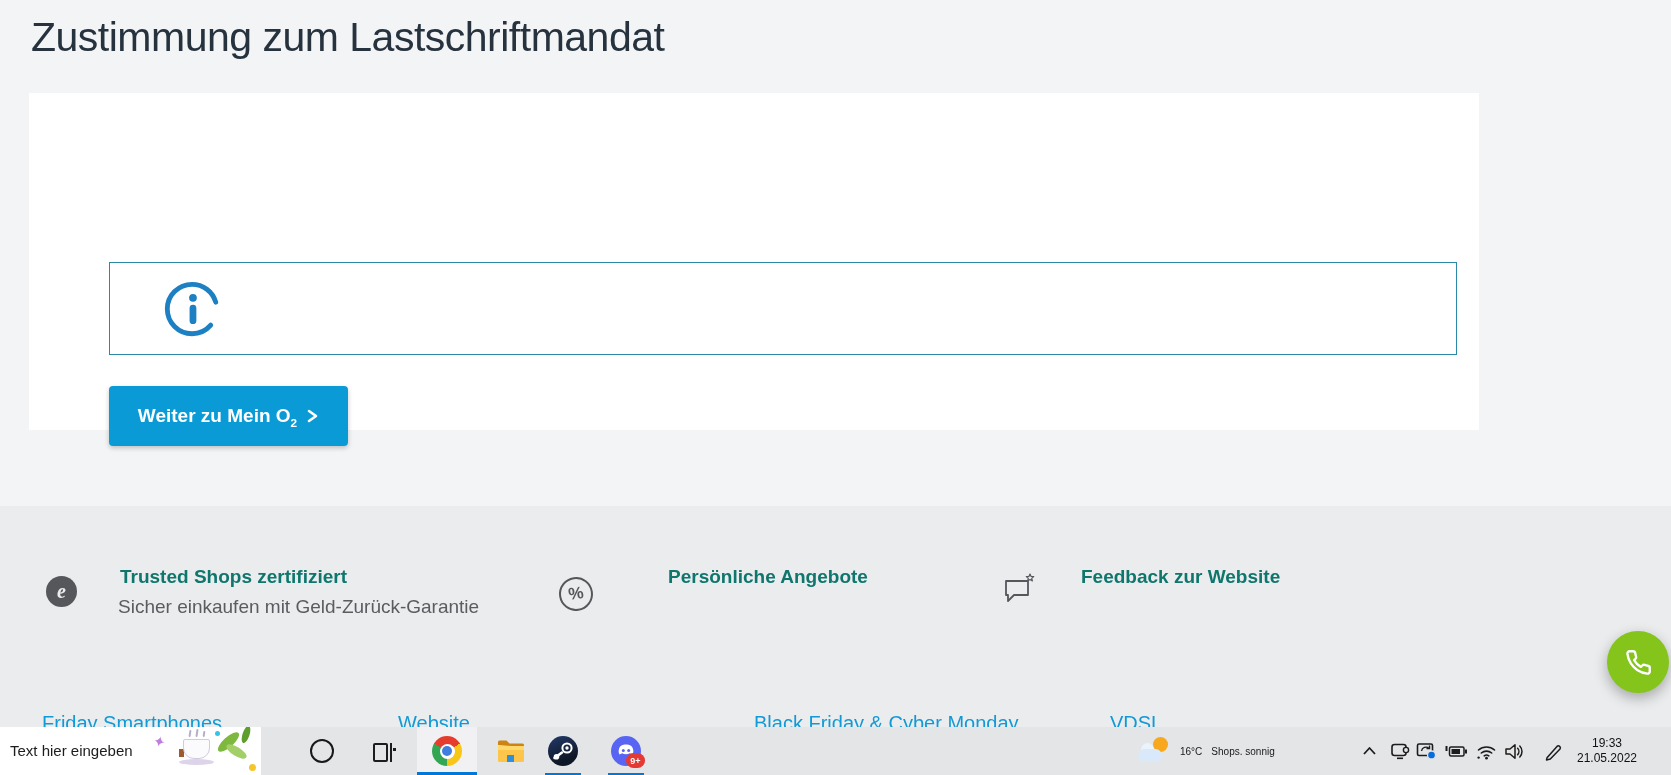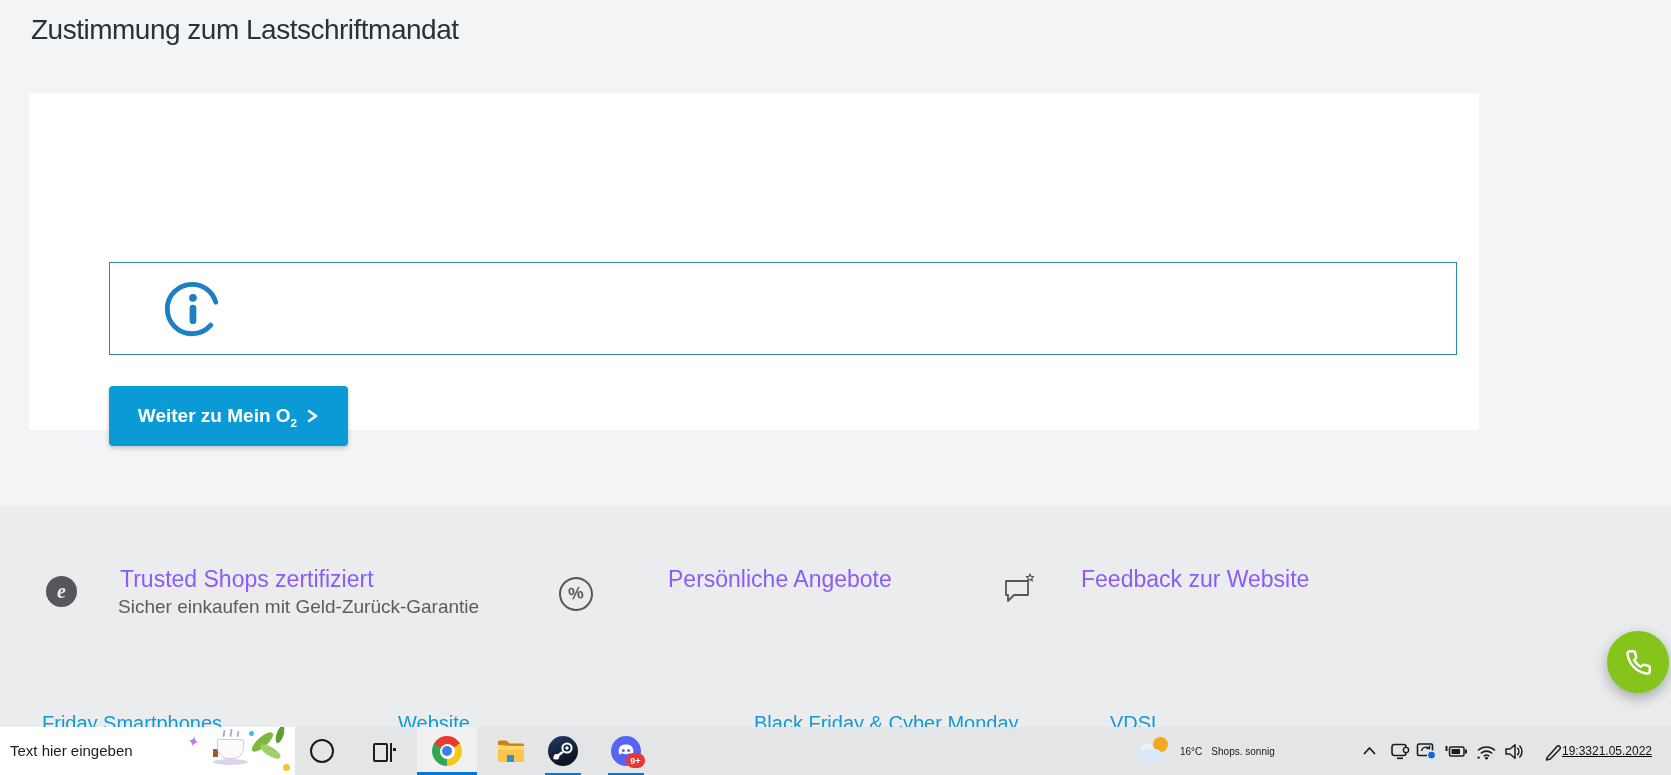--- a/index.html
+++ b/index.html
@@ -1,20 +1,20 @@
 <!DOCTYPE html>
 <html lang="de"><head>
 <meta charset="utf-8">
 <style>
   html,body{margin:0;padding:0;}
   .canvas{position:relative;width:1671px;height:775px;background:#f3f4f6;overflow:hidden;
           font-family:"Liberation Sans",sans-serif;}
 
   
-  .page-title{position:absolute;left:31px;top:14px;font-size:28px;font-weight:300;
+  .page-title{position:absolute;left:31px;top:14px;font-size:41px;font-weight:300;
               color:#26333f;letter-spacing:-.5px;margin:0;}
   .card{position:absolute;left:29px;top:93px;width:1450px;height:337px;background:#ffffff;}
 
   .info-box{position:absolute;left:80px;top:169px;width:1348px;height:93px;background:#fff;
             border:1.5px solid #2b89a8;box-sizing:border-box;display:flex;align-items:center;}
   .info-box .i-icon{margin-left:51px;flex:0 0 auto;}
   .info-msg{margin-left:59px;font-size:20px;color:#1691cb;}
 
   .cta{position:absolute;left:80px;top:293px;width:239px;height:60px;background:#0a9bd7;
        border:none;border-radius:4px;color:#fff;font-weight:bold;font-size:19px;
@@ -25,33 +25,33 @@
   
   .footer{position:absolute;left:0;top:506px;width:1671px;height:269px;background:#ebeced;}
   .feat-icon{position:absolute;color:#55575b;}
   .badge-e{left:46px;top:70px;width:31px;height:31px;border-radius:50%;background:#55575b;
            color:#ebeced;display:flex;align-items:center;justify-content:center;
            font-family:"Liberation Serif",serif;font-style:italic;font-weight:bold;font-size:20px;}
   .badge-pct{left:559px;top:71px;width:34px;height:34px;border-radius:50%;border:2px solid #55575b;
              box-sizing:border-box;display:flex;align-items:center;justify-content:center;
              font-size:17px;font-weight:bold;transform:rotate(-8deg);}
   .badge-bubble{left:1000px;top:66px;width:38px;height:36px;}
-  .feat-title{position:absolute;top:60px;font-size:23px;font-weight:normal;color:#8b5cf6;}
+  .feat-title{position:absolute;top:60px;font-size:19px;font-weight:bold;color:#0f766e;}
   .feat-sub{position:absolute;top:90px;font-size:19px;color:#5a5c60;}
   .feat-sub sub{font-size:62%;line-height:0;}
   .f-link{position:absolute;top:206px;font-size:20px;color:#129ad6;text-decoration:none;cursor:pointer;}
 
   
   .fab{position:absolute;left:1607px;top:631px;width:62px;height:62px;border-radius:50%;
        background:#84c41b;display:flex;align-items:center;justify-content:center;cursor:pointer;
        box-shadow:0 5px 14px rgba(0,0,0,.3);}
 
   
   .taskbar{position:absolute;left:0;top:727px;width:1671px;height:48px;background:#e4e5e7;}
-  .search{position:absolute;left:0;top:0;width:295px;height:48px;background:#ffffff;cursor:text;}
+  .search{position:absolute;left:0;top:0;width:249px;height:48px;background:#ffffff;cursor:text;padding-left:12px;}
   .search-txt{position:absolute;left:10px;top:0;line-height:48px;font-size:15px;color:#1d1d1d;}
   .search-art{position:absolute;right:0;top:0;width:112px;height:48px;overflow:hidden;}
   .sa{position:absolute;}
   .sa-spark{left:4px;top:6px;font-size:15px;color:#c07de0;transform:rotate(14deg);}
   .sa-steam1{left:40px;top:3px;width:2px;height:7px;background:#b6aec7;border-radius:2px;transform:rotate(8deg);}
   .sa-steam2{left:47px;top:2px;width:2px;height:8px;background:#b6aec7;border-radius:2px;transform:rotate(8deg);}
   .sa-steam3{left:54px;top:4px;width:2px;height:6px;background:#b6aec7;border-radius:2px;transform:rotate(8deg);}
   .sa-tag{left:30px;top:22px;width:5px;height:8px;background:#9d5b2c;}
   .sa-cup{left:34px;top:12px;width:27px;height:20px;background:#fbfafd;border:1.5px solid #d2cade;
           box-sizing:border-box;border-radius:2px 2px 11px 11px;}
@@ -92,22 +92,22 @@
   .rl-steam{left:545px;width:36px;}
   .rl-discord{left:608px;width:36px;}
 
   .weather{position:absolute;left:1138px;top:0;height:48px;display:flex;align-items:center;gap:9px;cursor:pointer;}
   .wx-icon{position:relative;width:33px;height:30px;}
   .wx-sun{position:absolute;left:15px;top:1px;width:15px;height:15px;border-radius:50%;background:#f7a81d;}
   .wx-cloud{position:absolute;left:0;top:13px;width:24px;height:13px;border-radius:8px;background:#d9e9fa;}
   .wx-bump{position:absolute;left:3px;top:7px;width:13px;height:13px;border-radius:50%;background:#eaf3fc;}
   .wx-txt{font-size:10px;color:#191919;}
   .tray-ic{position:absolute;top:0;height:48px;width:26px;display:flex;align-items:center;justify-content:center;cursor:pointer;}
-  .clock{position:absolute;left:1562px;top:0;width:90px;height:48px;display:flex;
-         align-items:center;justify-content:center;cursor:pointer;text-decoration:underline;}
+  .clock{position:absolute;left:1562px;top:0;width:90px;height:48px;display:flex;flex-direction:column;
+         align-items:center;justify-content:center;cursor:pointer;}
   .clock div{font-size:12px;color:#111;line-height:15px;}
 </style>
 </head>
 <body>
 
 <div class="canvas">
 
   <h1 class="page-title">Zustimmung zum Lastschriftmandat</h1>
 
   <div class="card">

